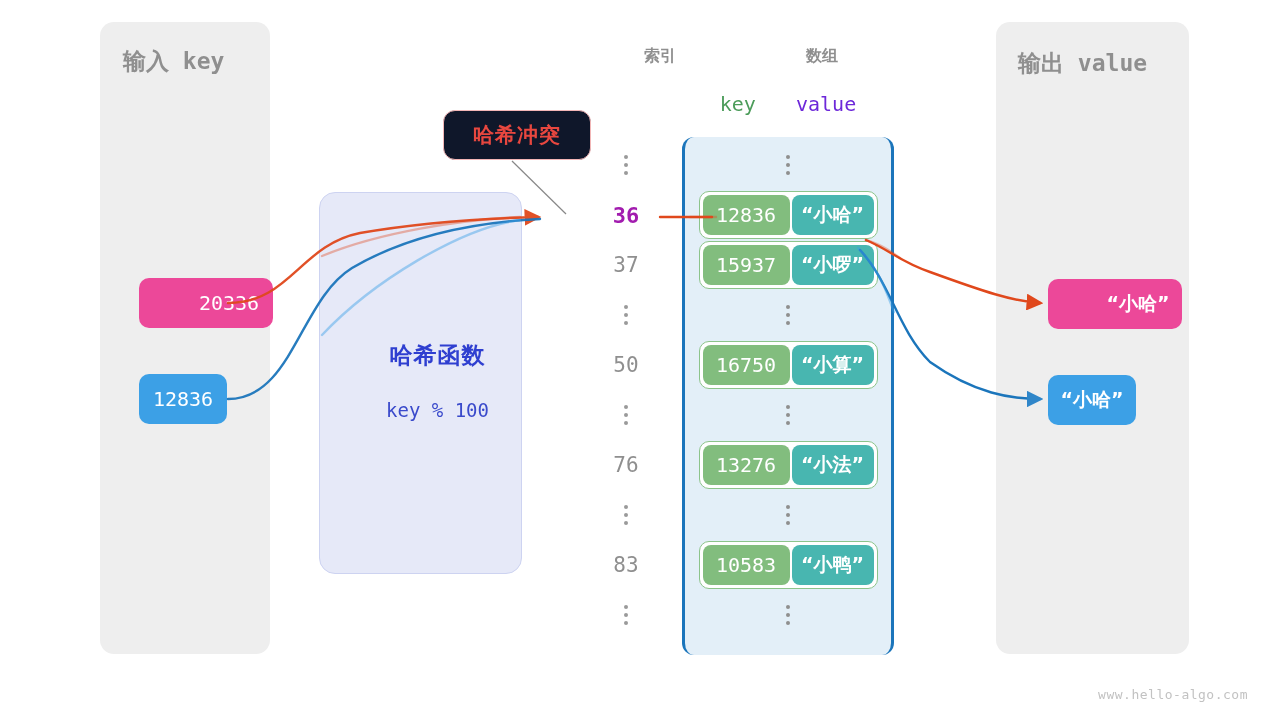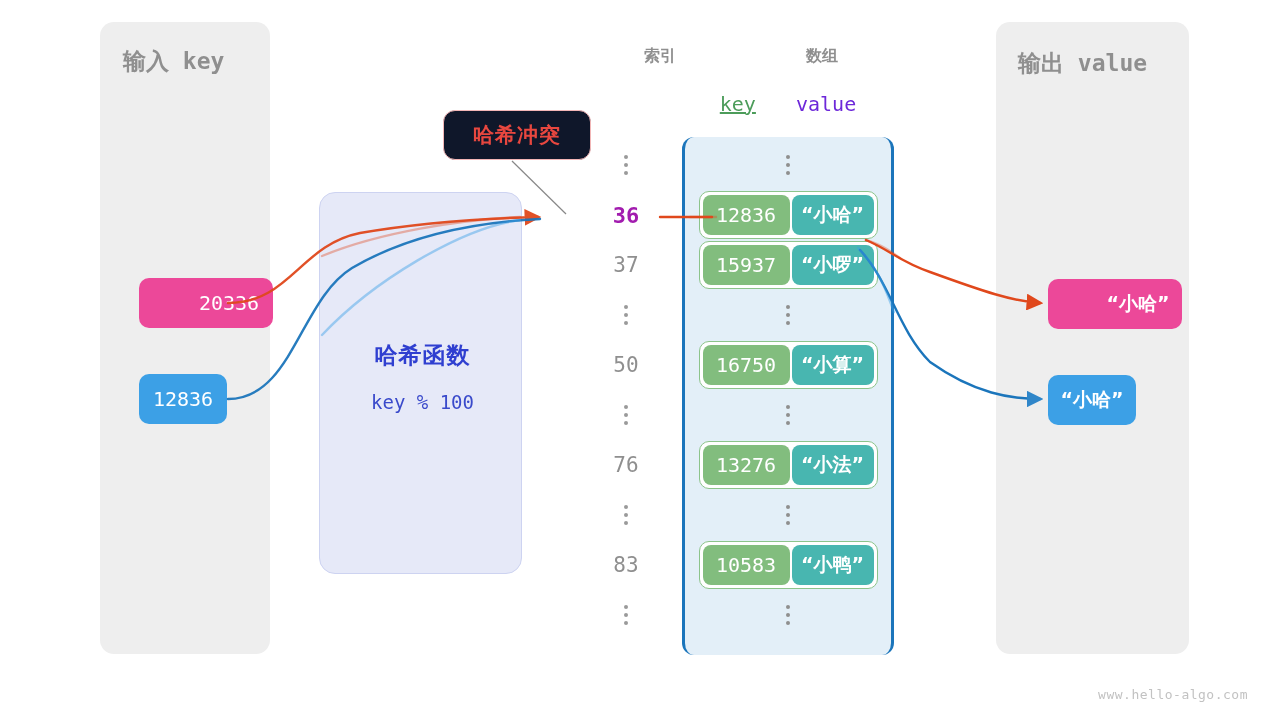--- a/index.html
+++ b/index.html
@@ -52,53 +52,53 @@
   #header-kv {
     position: absolute;
     left: 688px;
     top: 92px;
     width: 200px;
     text-align: center;
     font-family: "DejaVu Sans Mono", "Liberation Mono", monospace;
     font-size: 20px;
     white-space: nowrap;
   }
-  #header-kv .kv-key   { color: #4c9c5a; text-decoration: underline; }
+  #header-kv .kv-key   { color: #4c9c5a; }
   #header-kv .kv-value { color: #6d28d9; }
   #header-kv .kv-gap   { display: inline-block; width: 16px; }
 
   
   #hash-box {
     position: absolute;
     left: 319px;
     top: 192px;
     width: 201px;
     height: 380px;
     background: #e6e9f8;
     border: 1px solid #cdd3f1;
     border-radius: 16px;
   }
   #hash-text-wrap {
     position: absolute;
-    left: 313px;
+    left: 328px;
     top: 340px;
     width: 171px;
     text-align: center;
     pointer-events: none;
     padding-left: 24px;
   }
   #hash-title {
     font-family: "DejaVu Sans", sans-serif;
     font-weight: bold;
     font-size: 23px;
     color: #2f3fd0;
     letter-spacing: 1px;
   }
   #hash-formula {
-    margin-top: 20px;
+    margin-top: 28px;
     font-family: "DejaVu Sans Mono", "Liberation Mono", monospace;
     font-size: 19px;
     color: #3a4acb;
   }
 
   
   #collision-label {
     position: absolute;
     left: 443px;
     top: 110px;

